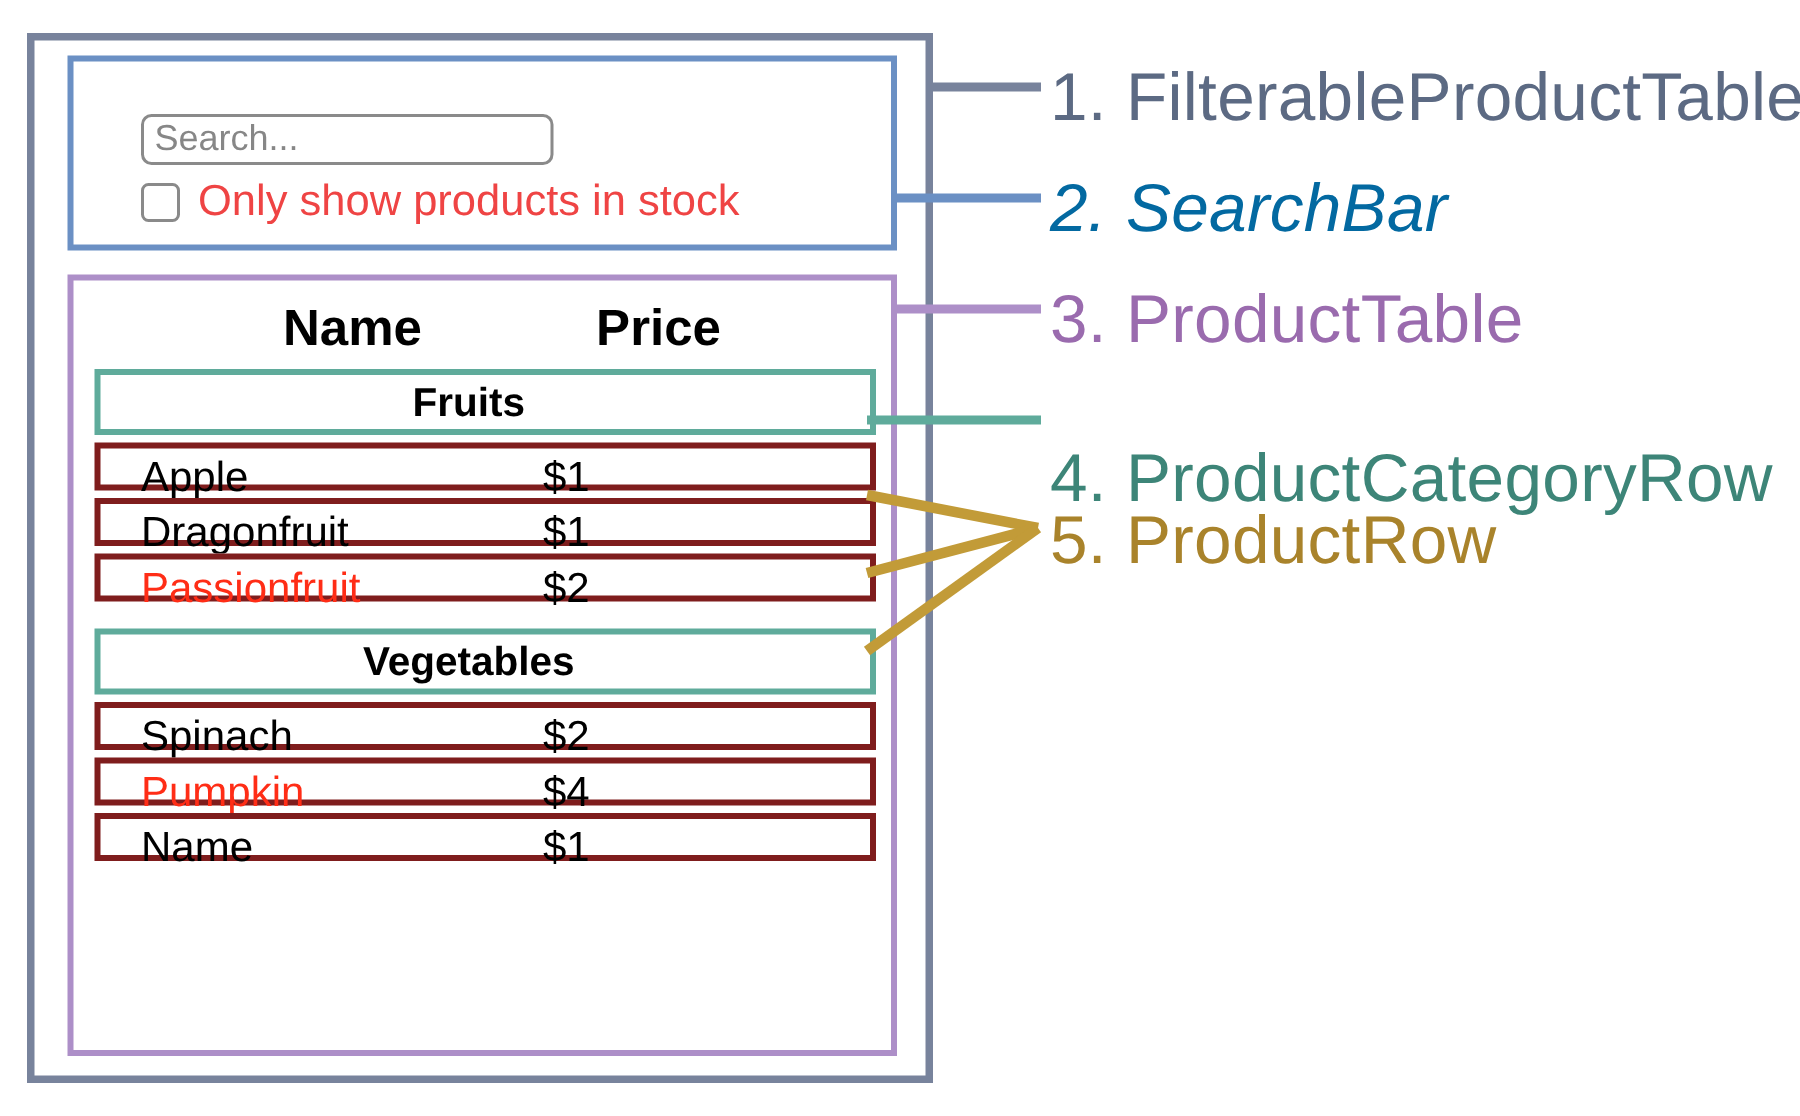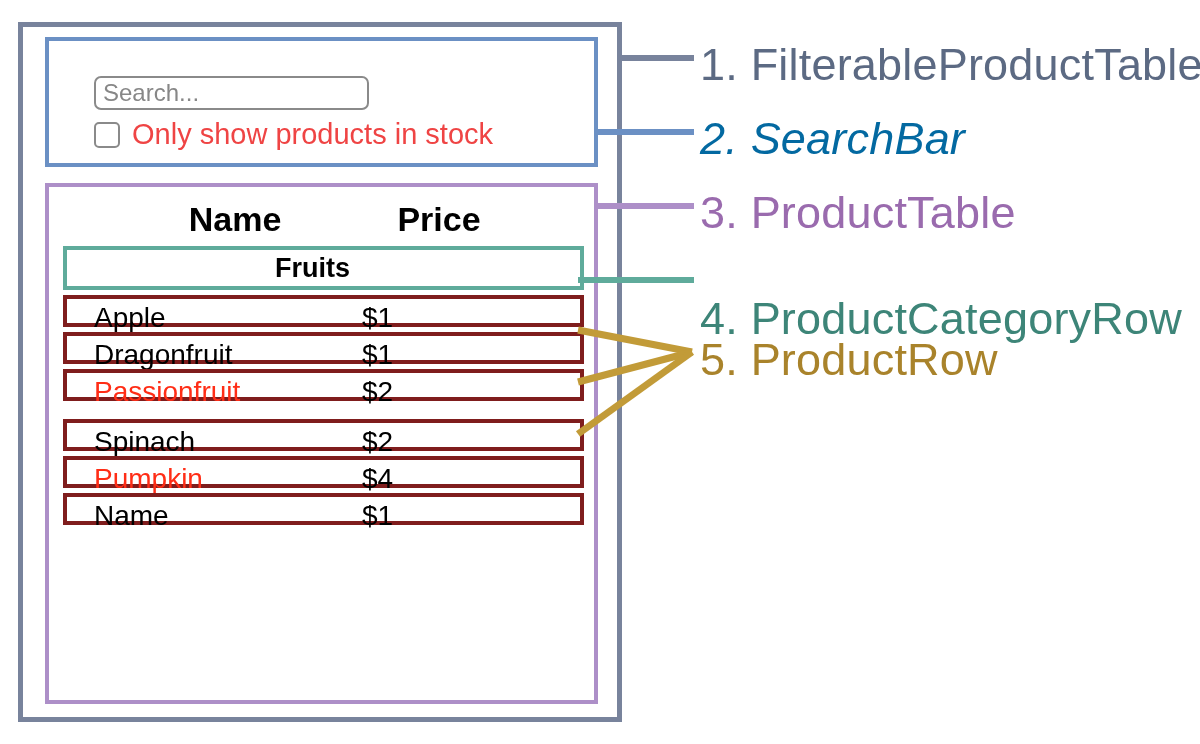--- a/index.html
+++ b/index.html
@@ -225,20 +225,23 @@
       <span class="p-name">Dragonfruit</span>
       <span class="p-price">$1</span>
     </div>
     <div class="product-row">
       <span class="p-name out-of-stock">Passionfruit</span>
       <span class="p-price">$2</span>
     </div>
 
     <div class="gap-spacer"></div>
 
+    <div class="category-row">
+      <span class="cat-label">Vegetables</span>
+    </div>
 
     <div class="product-row">
       <span class="p-name">Spinach</span>
       <span class="p-price">$2</span>
     </div>
     <div class="product-row">
       <span class="p-name out-of-stock">Pumpkin</span>
       <span class="p-price">$4</span>
     </div>
     <div class="product-row">

